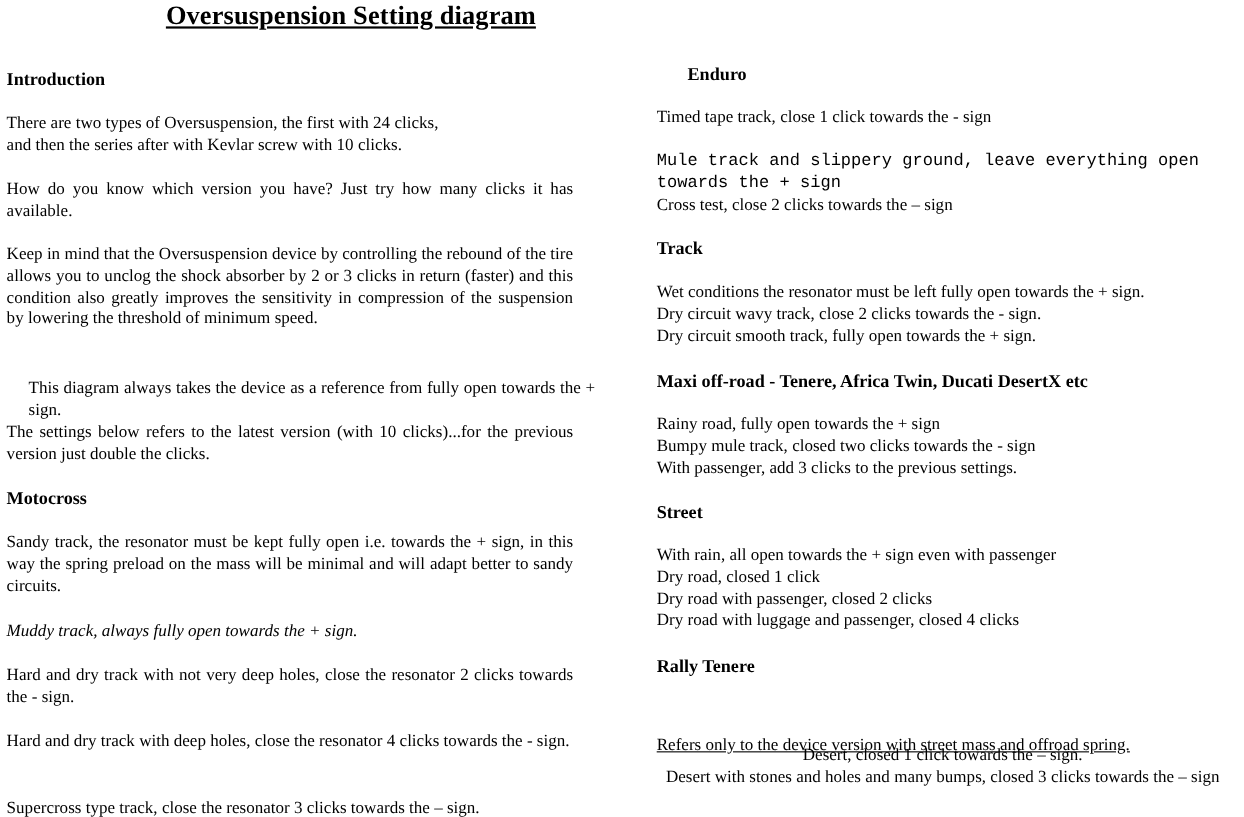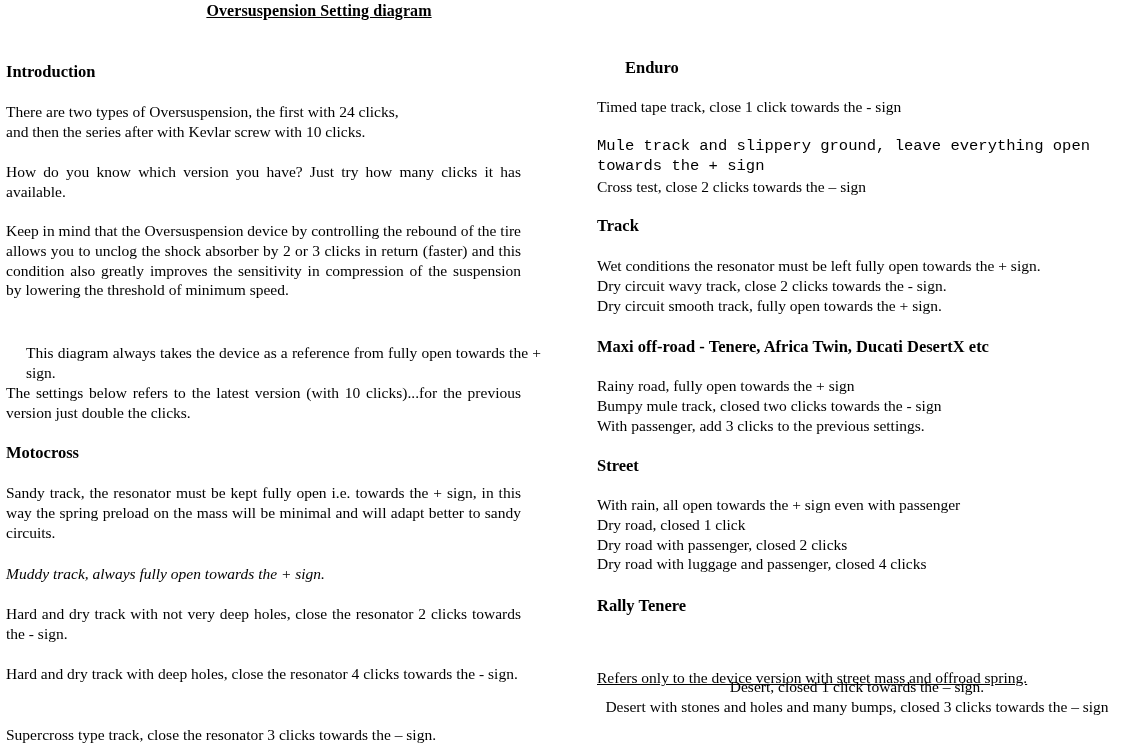--- a/index.html
+++ b/index.html
@@ -19,21 +19,21 @@
     width: 1131px;
     height: 743px;
     box-sizing: border-box;
   }
   .doc-title {
     position: absolute;
     left: 109px;
     top: 2px;
     width: 420px;
     text-align: center;
-    font-size: 16px;
+    font-size: 24px;
     font-weight: bold;
     text-decoration: underline;
     letter-spacing: 0.1px;
   }
   .col {
     position: absolute;
     top: 0;
   }
   .col-left {
     left: 6px;

